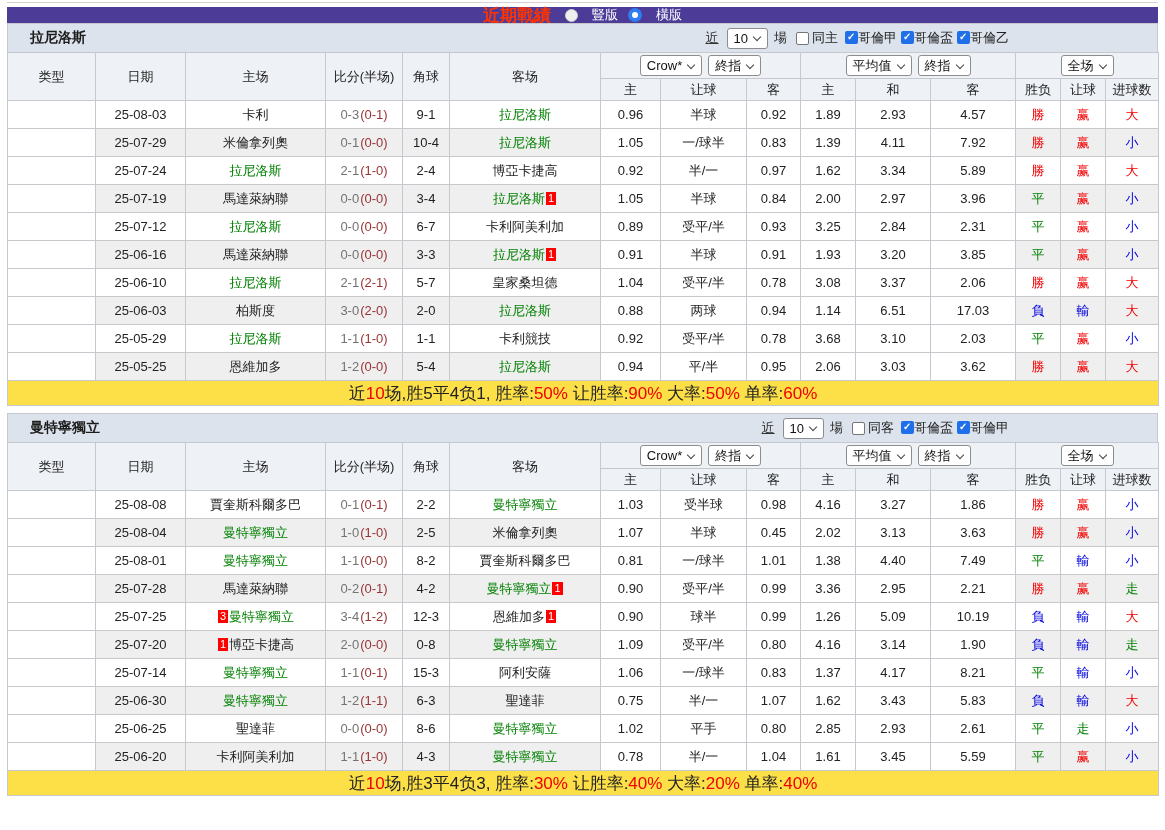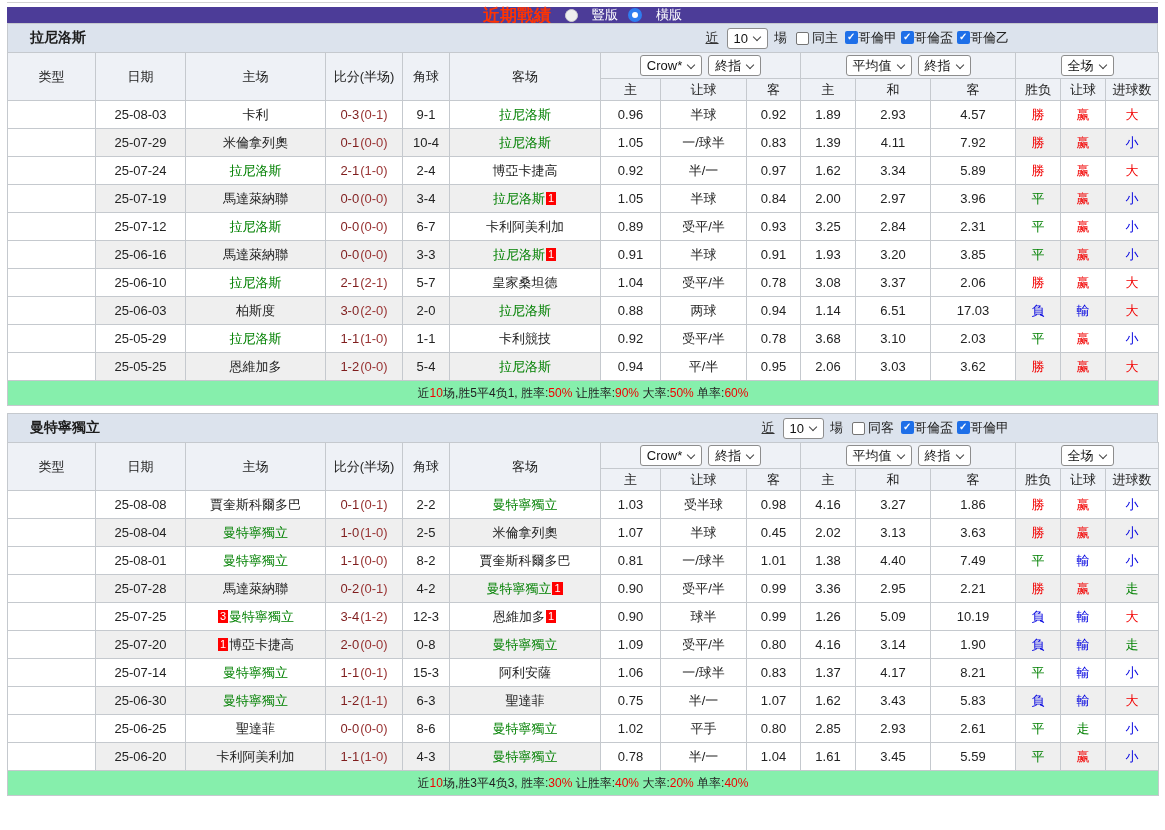--- a/index.html
+++ b/index.html
@@ -34,31 +34,31 @@
   .cb.un { width:13px; height:13px; background:#fff; border:1px solid #757575; }
 
   
   table.grid { border-collapse:collapse; table-layout:fixed; width:1151px; }
   .grid th, .grid td { border:1px solid #c5c9ce; text-align:center; font-size:13px;
                        font-weight:normal; white-space:nowrap; overflow:hidden; padding:0 1px; }
   .grid thead th { background:#eef1f6; color:#222; }
   .grid .hrow1 th { height:26px; }
   .grid .hrow2 th { height:22px; }
   .grid tbody td { height:28px; background:#fff; }
-  .grid tfoot td { height:25px; background:#86efac; font-size:12px; }
+  .grid tfoot td { height:25px; background:#fde047; font-size:17px; }
   tr.alt td.b { background:#efefef; }
   td.odds { background:#fffaf1; }
   td.avg  { background:#eaf5fa;text-align:center; }
   td.lg-red { background:#a13d3d; color:#fff; }
   td.lg-mag { background:#cc00cc; color:#fff; }
   .green { color:#008000; }
   .c-red { color:#f20000; }
   .c-blue { color:#0000e0; }
   .c-green { color:#008000; }
-  .score-ft { color:#7f1d1d; }
+  .score-ft { color:#737373; }
   .score-ht { color:#993333; margin-left:1px; }
   .badge { display:inline-block; background:#f00; color:#fff; font-size:11px;
            line-height:13px; padding:0 2px; margin:0 1px; vertical-align:1px; }
   .gap { height:7px; }
   .selgroup { display:flex; align-items:flex-end; justify-content:center; }
 </style>
 </head>
 <body>
 
 <div class="page">

